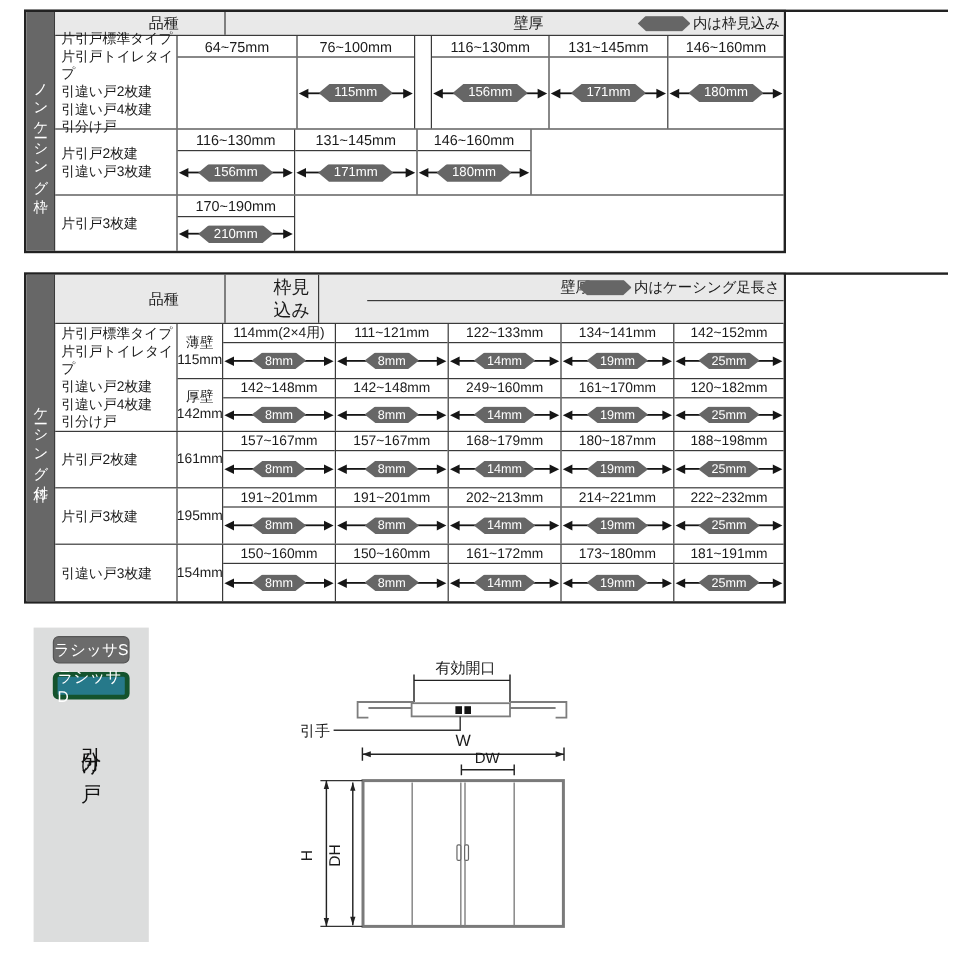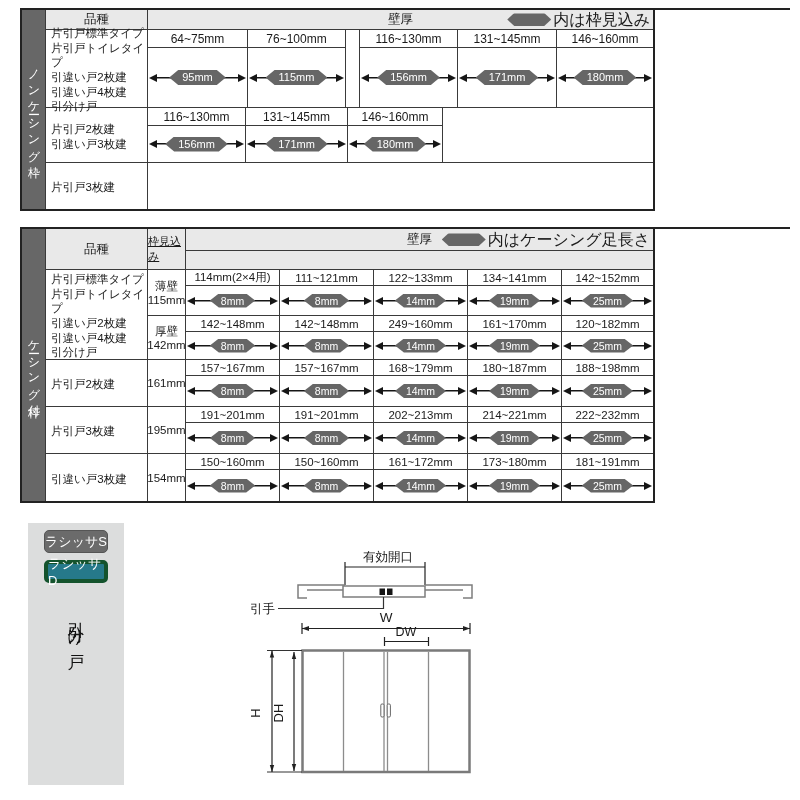--- a/index.html
+++ b/index.html
@@ -8,27 +8,27 @@
   .abs { position: absolute; }
   .rule { position: absolute; height: 2px; background: #222; }
 
   
   .tbl { position: absolute; border: 2px solid #222; display: flex; background: #fff; }
   .side { width: 23px; background: #676767; color: #fff; display: flex;
     align-items: center; justify-content: center; flex: 0 0 23px; }
   .side span { writing-mode: vertical-rl; font-size: 12px; letter-spacing: 2px; }
   .main { flex: 1; display: flex; flex-direction: column; border-left: 1px solid #3a3a3a; }
   .hdr { background: #e9e9e9; border-bottom: 1px solid #3a3a3a; display: flex; }
-  .hcell { font-size: 12.5px; display: flex; align-items: center; justify-content: center; }
+  .hcell { font-size: 12.5px; display: flex; align-items: center; justify-content: center; margin-left: 40px; }
   .ml { white-space: pre-line; }
   .note { position: absolute; right: 3px; top: 50%; transform: translateY(-50%);
     display: flex; align-items: center; gap: 2px; }
   .npill { width: 44px; height: 13px; background: #666; display: inline-block;
     clip-path: polygon(7px 0, calc(100% - 7px) 0, 100% 50%, calc(100% - 7px) 100%, 7px 100%, 0 50%); }
-  .ntext { font-size: 16px; }
+  .ntext { font-size: 12px; }
 
   .row { display: flex; border-bottom: 1px solid #3a3a3a; }
   .row:last-child { border-bottom: none; }
   .plabel { width: 102px; flex: 0 0 102px; border-right: 1px solid #3a3a3a;
     font-size: 11.5px; line-height: 14.6px; padding: 3px 0 0 5px;
     display: flex; flex-direction: column; justify-content: center; }
   .cells { flex: 1; display: flex; }
   .cell { border-right: 1px solid #3a3a3a; display: flex; flex-direction: column; }
   .cell.last { border-right: none; }
   .range { height: 18px; border-bottom: 1px solid #3a3a3a; font-size: 12px;
@@ -92,25 +92,20 @@
 
     <div class="row" style="height:78px;">
       <div class="plabel ml">片引戸標準タイプ
 片引戸トイレタイプ
 引違い戸2枚建
 引違い戸4枚建
 引分け戸</div>
       <div class="cells">
         <div class="cell" style="width:100px;">
           <div class="range">64~75mm</div>
-          <div class="dimwrap">
-              <div class="dim">
-                <span class="pill">95mm</span>
-              </div>
-            </div>
         </div>
         <div class="cell" style="width:98px;">
           <div class="range">76~100mm</div>
           <div class="dimwrap">
               <div class="dim">
                 <span class="pill">115mm</span>
               </div>
             </div>
         </div>
         <div class="cell" style="width:14px;"></div>
@@ -169,34 +164,42 @@
               </div>
             </div>
         </div>
         <div class="filler"></div>
       </div>
     </div>
 
     <div class="row" style="flex:1;">
       <div class="plabel ml">片引戸3枚建</div>
       <div class="cells">
+        <div class="cell" style="width:98px;">
+          <div class="range">170~190mm</div>
+          <div class="dimwrap">
+              <div class="dim">
+                <span class="pill">210mm</span>
+              </div>
+            </div>
+        </div>
         <div class="filler"></div>
       </div>
     </div>
   </div>
 </div>
 
 <div class="tbl t2" style="left:20px; top:227px; width:635px; height:276px;">
   <div class="side">
     <span>ケーシング付枠</span>
   </div>
   <div class="main">
     <div class="hdr" style="height:41px;">
       <div class="hcell" style="width:102px; border-right:1px solid #3a3a3a;">品種</div>
-      <div class="hcell" style="width:38px; border-right:1px solid #3a3a3a; font-size:11px;text-decoration:underline;">枠見込み</div>
+      <div class="hcell" style="width:38px; border-right:1px solid #3a3a3a; font-size:15px;">枠見込み</div>
       <div style="flex:1; display:flex; flex-direction:column;">
         <div class="hcell" style="height:22px; position:relative; border-bottom:1px solid #3a3a3a;">
           <span>壁厚</span>
           <span class="note">
             <i class="npill"></i>
             <span class="ntext">内はケーシング足長さ</span>
           </span>
         </div>
       </div>
     </div>

